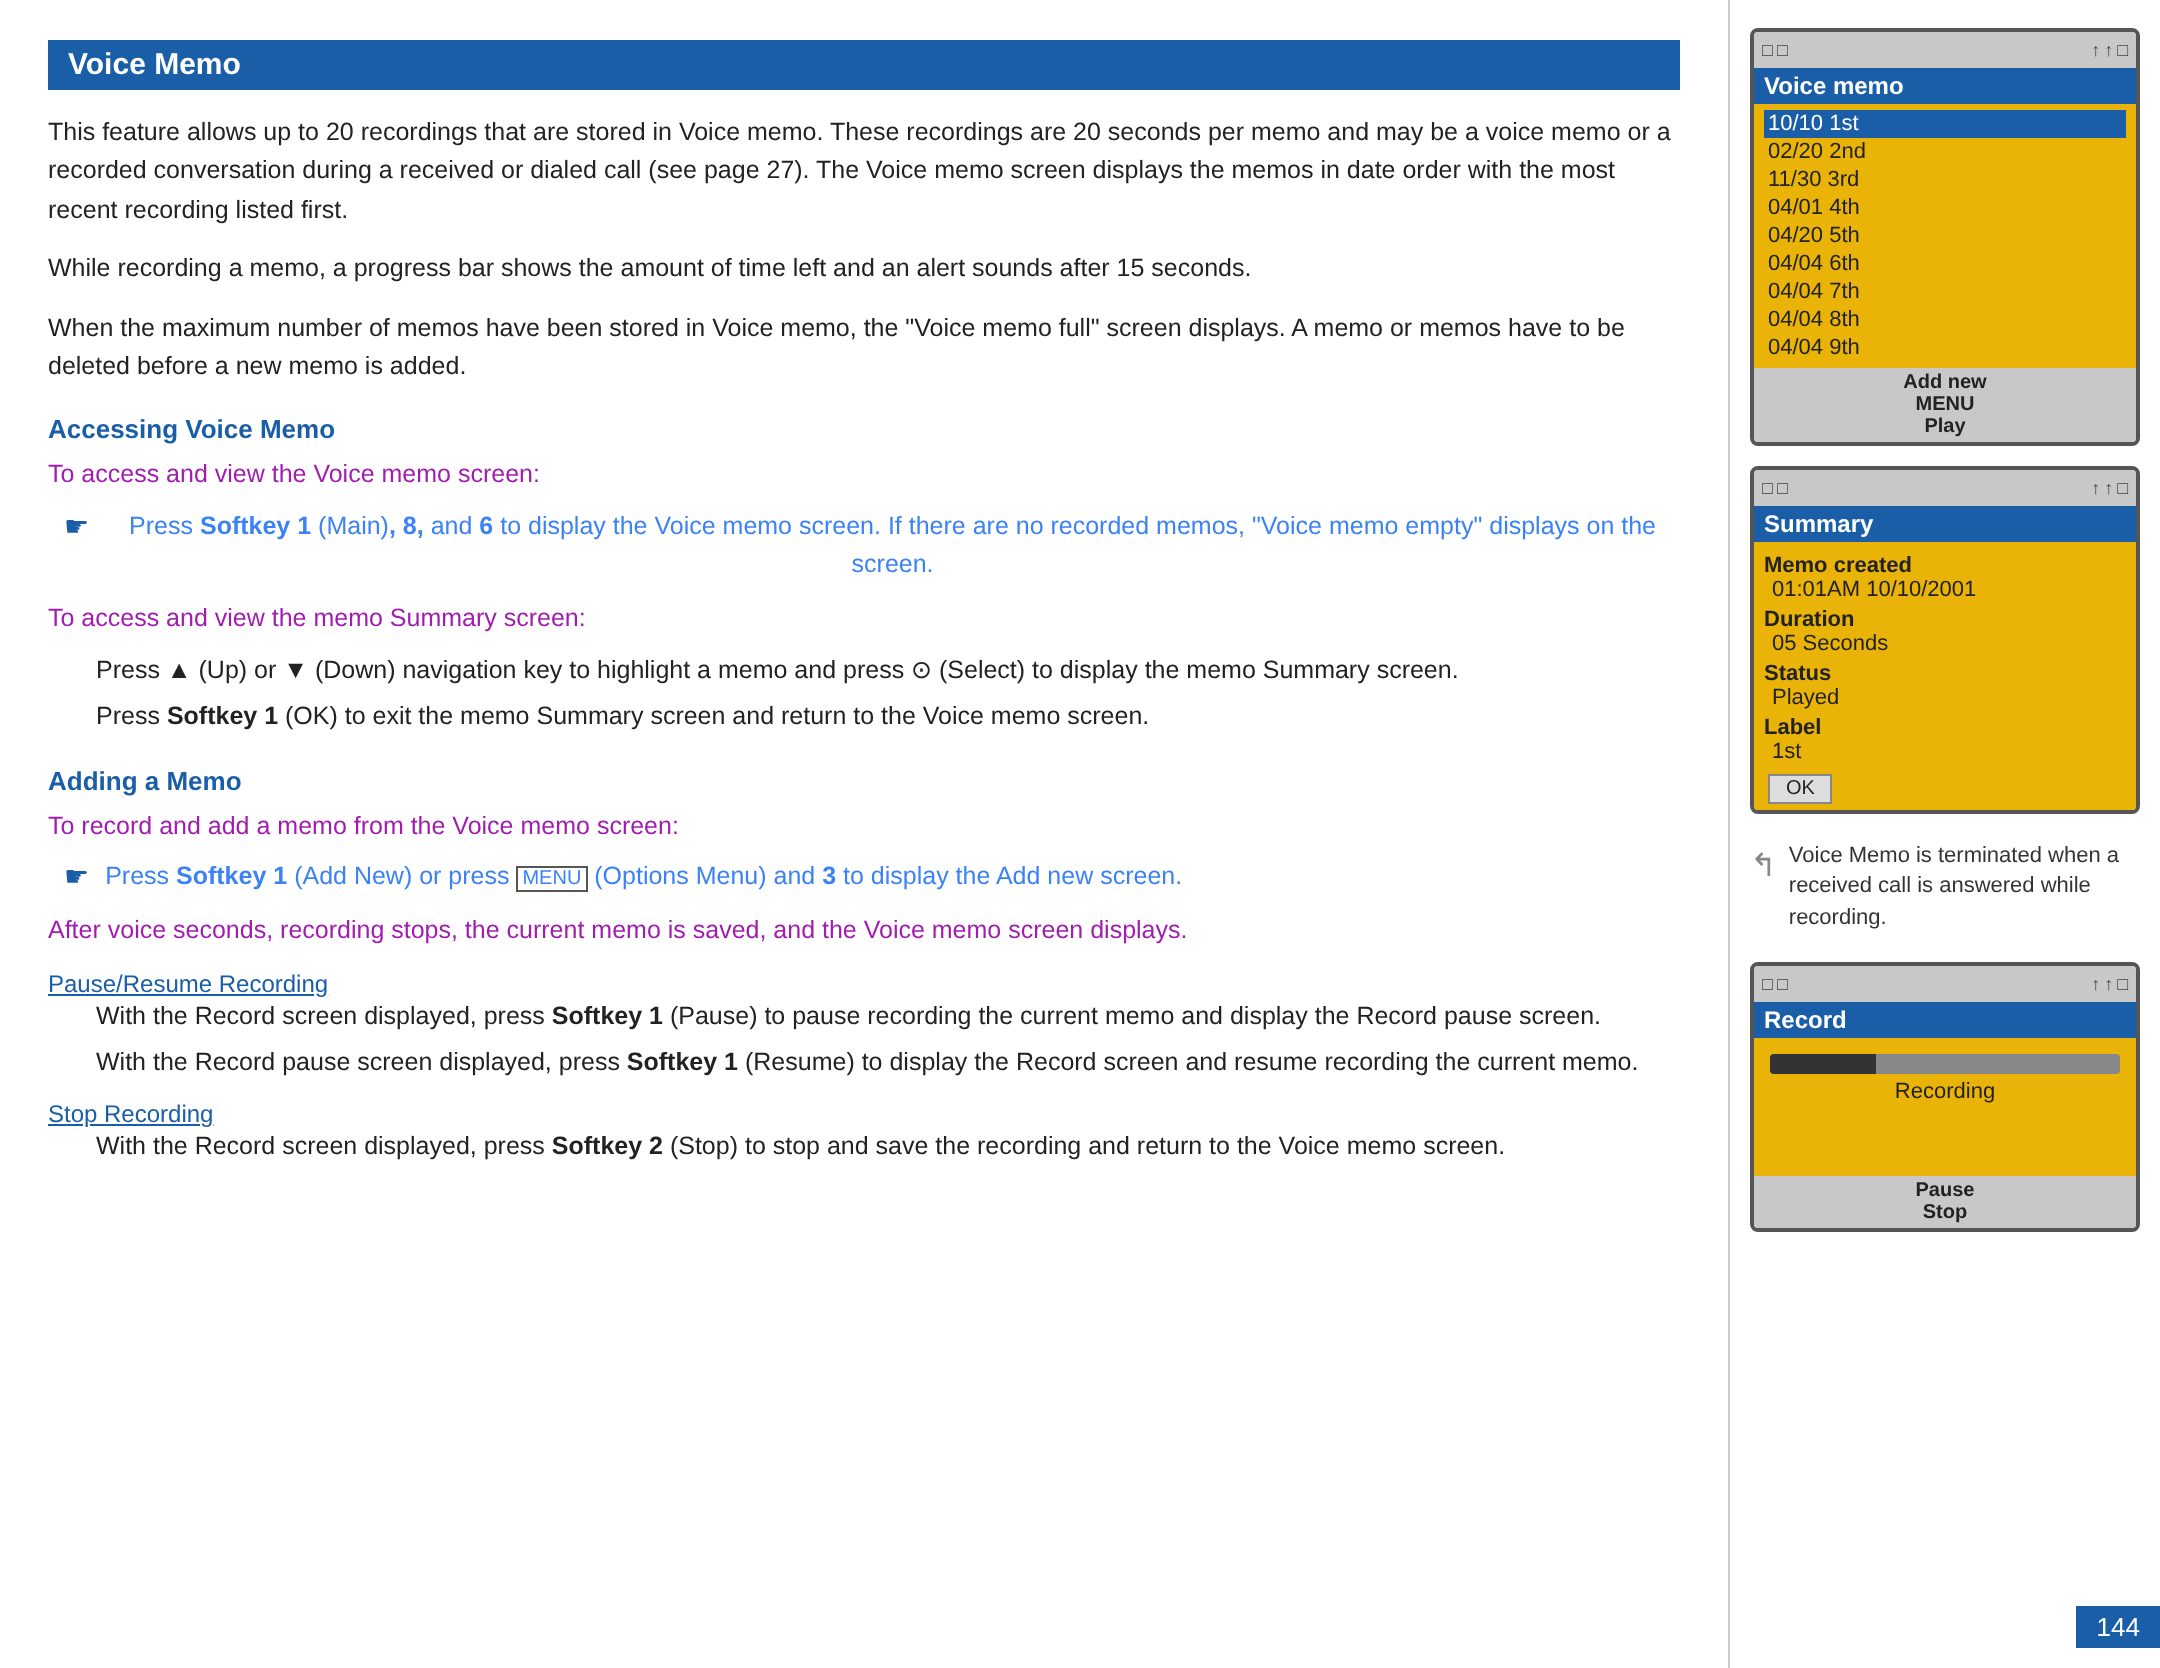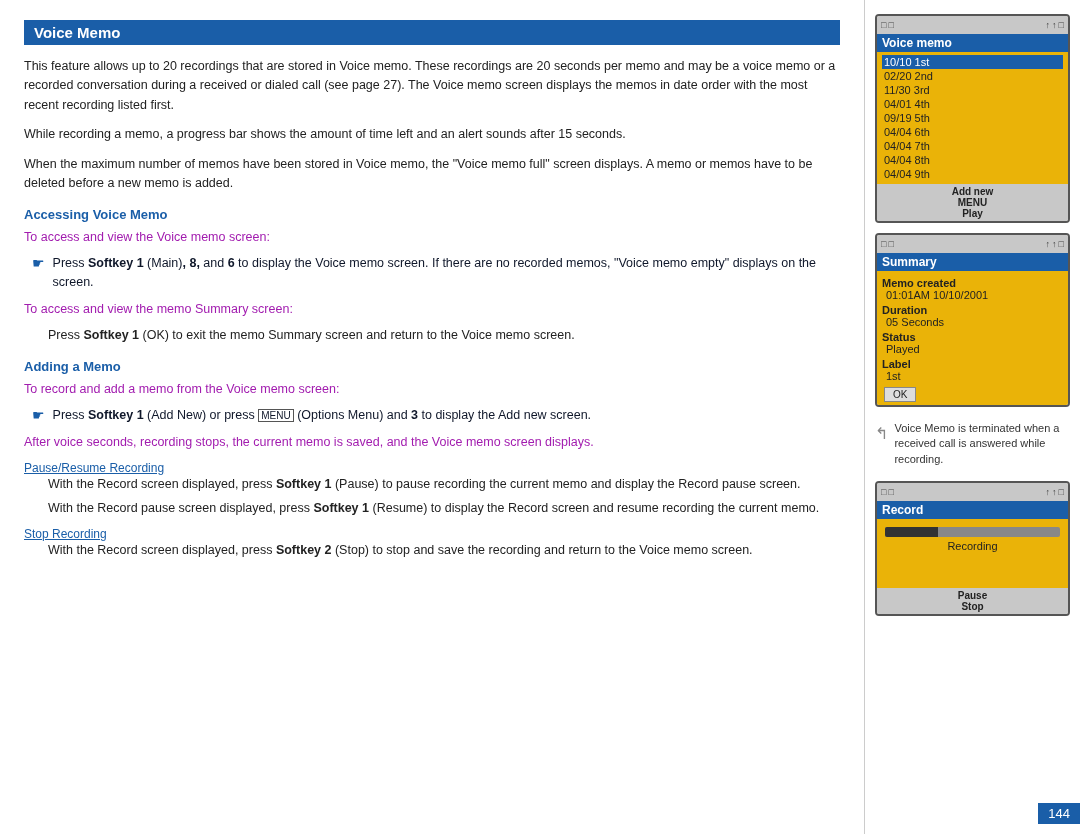--- a/index.html
+++ b/index.html
@@ -64,21 +64,22 @@
       color: #1a5ea8;
       font-size: 14px;
       margin-right: 8px;
       margin-top: 1px;
       flex-shrink: 0;
     }
 
     .bullet-text {
       font-size: 12.5px;
       line-height: 1.55;
-      color: #0f172a;
+      color: #3b82f6;
+      text-align: center;
     }
 
     .bold { font-weight: bold; }
 
     .indent-block {
       margin-left: 24px;
       font-size: 12.5px;
       line-height: 1.55;
       margin-bottom: 4px;
       color: #222;
@@ -275,20 +276,23 @@
 
     <div class="bullet-item">
       <span class="bullet-icon">☛</span>
       <span class="bullet-text">
         Press <span class="bold">Softkey 1</span> (Main)<span class="bold">, 8,</span> and <span class="bold">6</span> to display the Voice memo screen. If there are no recorded memos, "Voice memo empty" displays on the screen.
       </span>
     </div>
 
     <p class="body-text">To access and view the memo Summary screen:</p>
     <p class="indent-block">
+      Press ▲ (Up) or ▼ (Down) navigation key to highlight a memo and press ⊙ (Select) to display the memo Summary screen.
+    </p>
+    <p class="indent-block">
       Press <span class="bold">Softkey 1</span> (OK) to exit the memo Summary screen and return to the Voice memo screen.
     </p>
 
     <div class="section-heading">Adding a Memo</div>
     <p class="body-text">To record and add a memo from the Voice memo screen:</p>
 
     <div class="bullet-item">
       <span class="bullet-icon">☛</span>
       <span class="bullet-text">
         Press <span class="bold">Softkey 1</span> (Add New) or press <span style="border:1px solid #555; font-size:10px; padding:0 2px;">MENU</span> (Options Menu) and <span class="bold">3</span> to display the Add new screen.
@@ -329,21 +333,21 @@
             <span>↑</span>
             <span>□</span>
         </div>
       </div>
       <div class="phone-header">Voice memo</div>
       <div class="phone-body">
         <div class="phone-list-item selected">10/10 1st</div>
         <div class="phone-list-item">02/20 2nd</div>
         <div class="phone-list-item">11/30 3rd</div>
         <div class="phone-list-item">04/01 4th</div>
-        <div class="phone-list-item">09/19 5th</div>
+        <div class="phone-list-item">04/20 5th</div>
         <div class="phone-list-item">04/04 6th</div>
         <div class="phone-list-item">04/04 7th</div>
         <div class="phone-list-item">04/04 8th</div>
         <div class="phone-list-item">04/04 9th</div>
       </div>
       <div class="phone-footer">
         <span class="phone-footer-btn">Add new</span>
         <span class="phone-footer-btn">MENU</span>
         <span class="phone-footer-btn">Play</span>
       </div>

